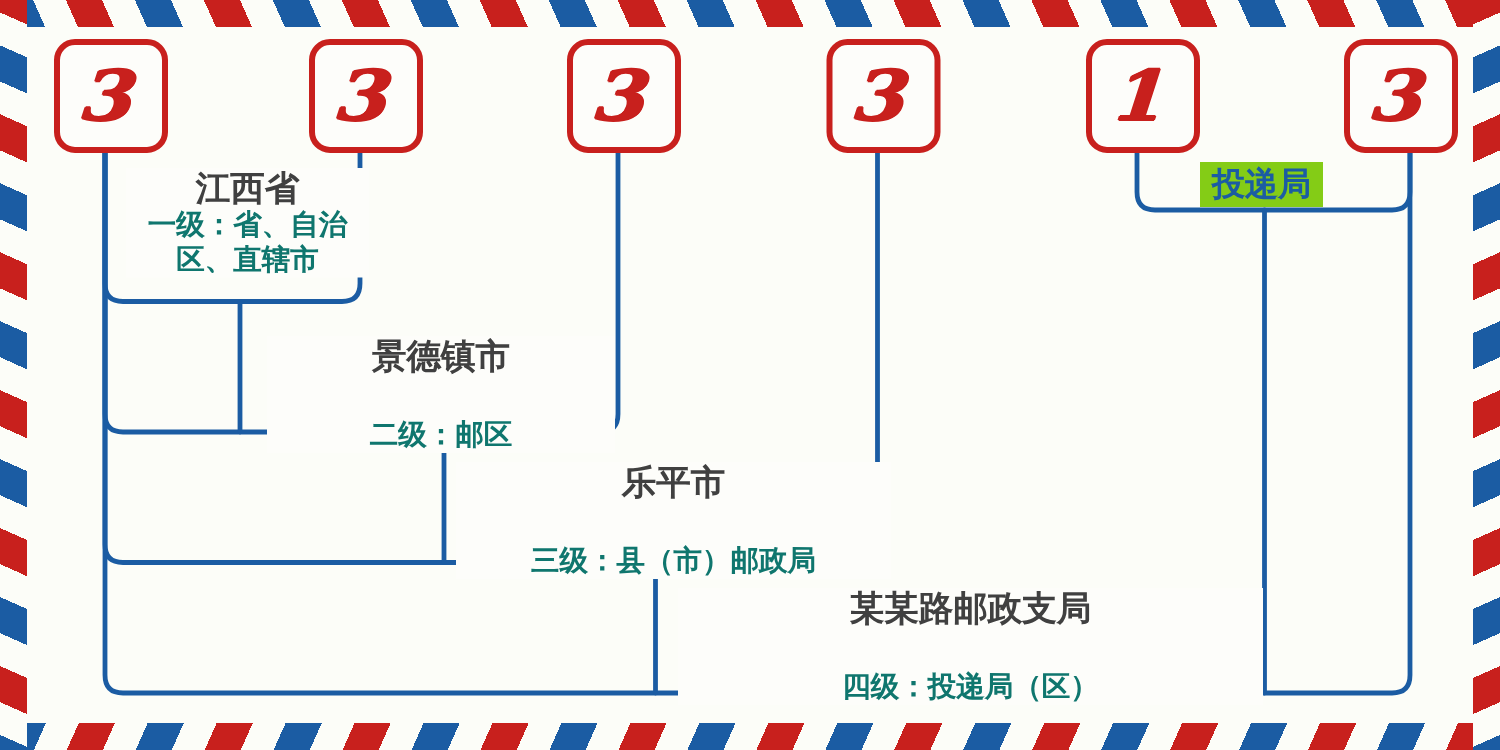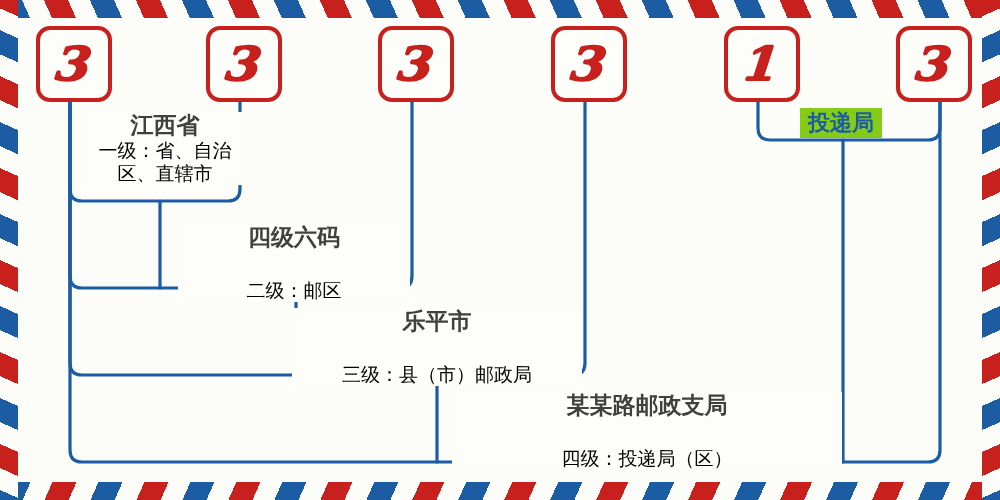--- a/index.html
+++ b/index.html
@@ -120,23 +120,23 @@
   }
   .level-title {
     color: #404040;
     font-family: "Liberation Serif", "DejaVu Serif", serif;
     font-weight: bold;
     font-size: 23px;
     line-height: 1.18;
     white-space: nowrap;
   }
   .level-desc {
-    color: #000000;
+    color: #0f766e;
     font-family: "DejaVu Sans", "Liberation Sans", sans-serif;
-    font-weight: normal;
+    font-weight: bold;
     font-size: 19px;
     line-height: 1.22;
   }
   .level-desc.wrap { white-space: normal; max-width: 160px; margin: 0 auto; }
   .level-desc.nowrap { white-space: nowrap; margin-top: 28px; }
 
   
   .simple-label {
     position: absolute;
     z-index: 4;
@@ -213,25 +213,25 @@
   <div class="simple-label" style="left:800px; top:108px;">
     <span>投递局</span>
   </div>
 
   <div class="level-label" style="left:84px; top:112px; width:150px;">
     <div class="level-title">江西省</div>
     <div class="level-desc wrap">一级：省、自治区、直辖市</div>
   </div>
 
   <div class="level-label" style="left:178px; top:224px; width:220px;">
-    <div class="level-title">四级六码</div>
+    <div class="level-title">景德镇市</div>
     <div class="level-desc nowrap">二级：邮区</div>
   </div>
 
-  <div class="level-label" style="left:292px; top:308px; width:278px;">
+  <div class="level-label" style="left:304px; top:308px; width:278px;">
     <div class="level-title">乐平市</div>
     <div class="level-desc nowrap">三级：县（市）邮政局</div>
   </div>
 
   <div class="level-label" style="left:452px; top:392px; width:378px;">
     <div class="level-title">某某路邮政支局</div>
     <div class="level-desc nowrap">四级：投递局（区）</div>
   </div>
 
 

